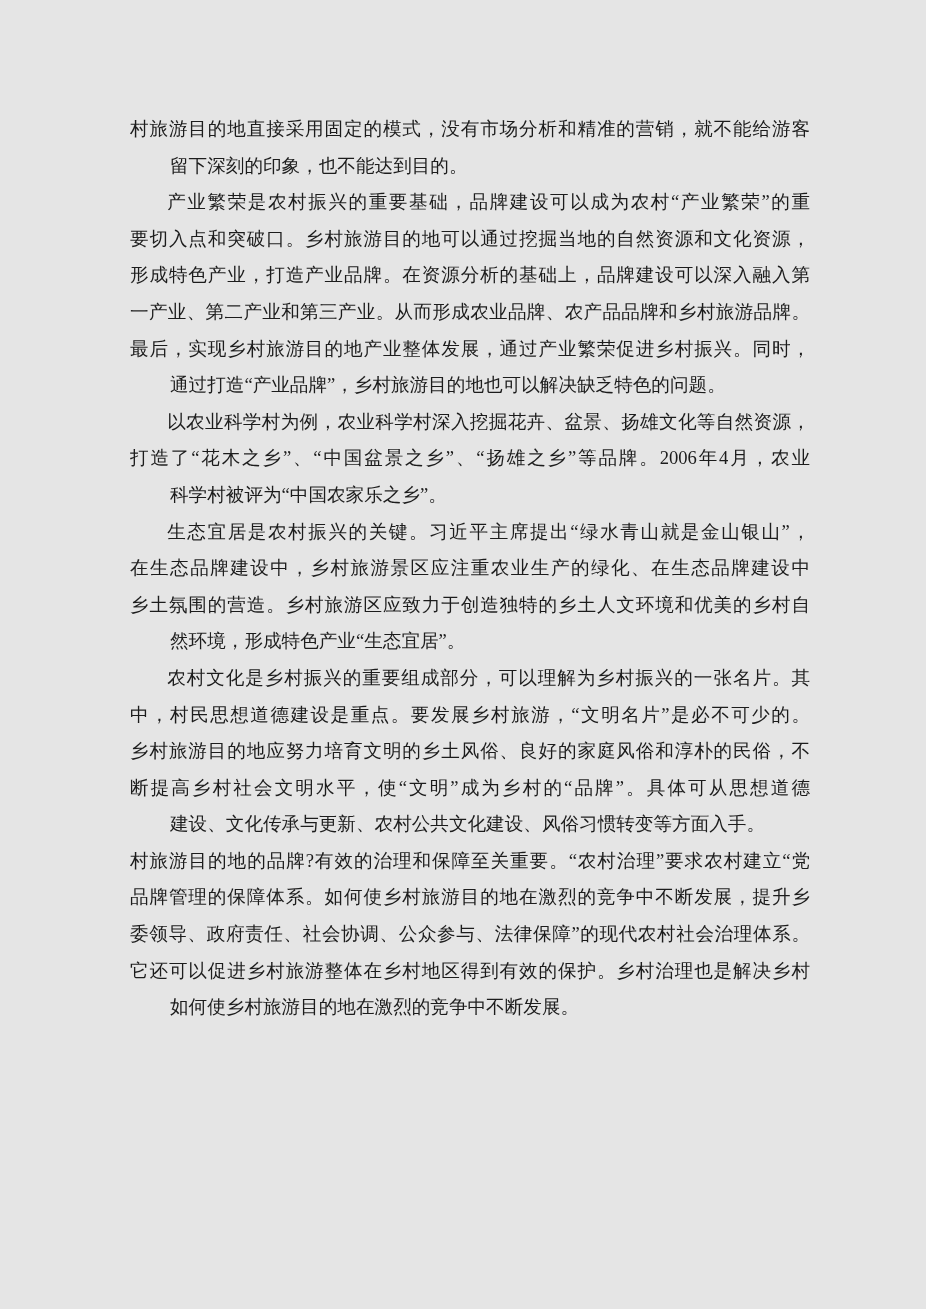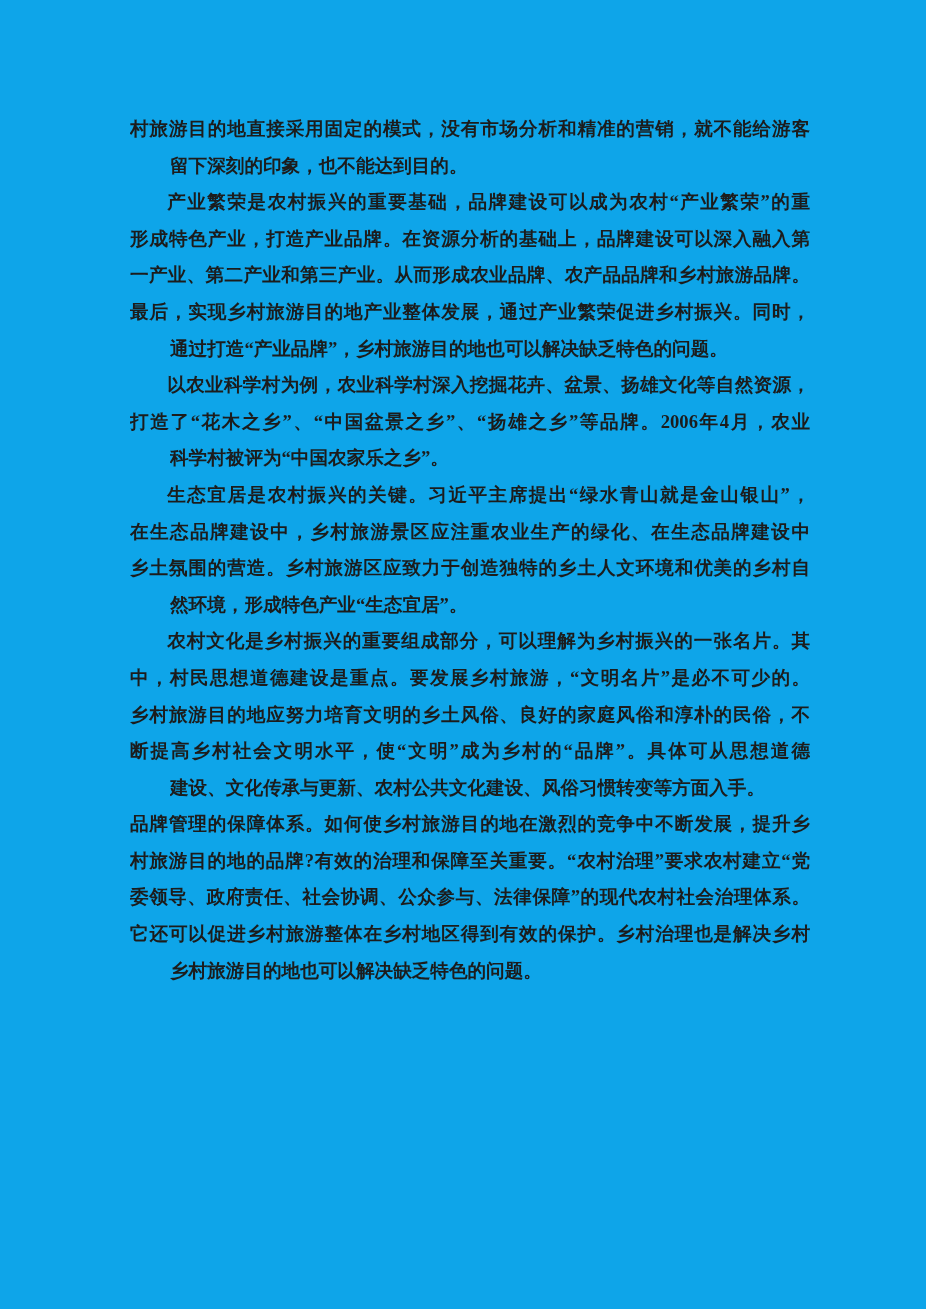--- a/index.html
+++ b/index.html
@@ -39,27 +39,28 @@
     text-align-last: left;
     margin-left: 40px;
   }
   .line.indent {
     text-indent: 2em;
   }
 </style>
 </head>
 <body style="background: rgb(255, 255, 255);">
 
-<div class="page" style="background: #0ea5e9; color: rgb(28, 28, 28); font-weight: bold;">
+<div class="page" style="background: #e5e5e5; color: rgb(28, 28, 28);">
     <div class="paragraph">
       <div class="line">村旅游目的地直接采用固定的模式，没有市场分析和精准的营销，就不能给游客</div>
       <div class="line last">留下深刻的印象，也不能达到目的。</div>
     </div>
     <div class="paragraph">
       <div class="line indent">产业繁荣是农村振兴的重要基础，品牌建设可以成为农村“产业繁荣”的重</div>
+      <div class="line">要切入点和突破口。乡村旅游目的地可以通过挖掘当地的自然资源和文化资源，</div>
       <div class="line">形成特色产业，打造产业品牌。在资源分析的基础上，品牌建设可以深入融入第</div>
       <div class="line">一产业、第二产业和第三产业。从而形成农业品牌、农产品品牌和乡村旅游品牌。</div>
       <div class="line">最后，实现乡村旅游目的地产业整体发展，通过产业繁荣促进乡村振兴。同时，</div>
       <div class="line last">通过打造“产业品牌”，乡村旅游目的地也可以解决缺乏特色的问题。</div>
     </div>
     <div class="paragraph">
       <div class="line indent">以农业科学村为例，农业科学村深入挖掘花卉、盆景、扬雄文化等自然资源，</div>
       <div class="line">打造了“花木之乡”、“中国盆景之乡”、“扬雄之乡”等品牌。2006年4月，农业</div>
       <div class="line last">科学村被评为“中国农家乐之乡”。</div>
     </div>
@@ -70,19 +71,19 @@
       <div class="line last">然环境，形成特色产业“生态宜居”。</div>
     </div>
     <div class="paragraph">
       <div class="line indent">农村文化是乡村振兴的重要组成部分，可以理解为乡村振兴的一张名片。其</div>
       <div class="line">中，村民思想道德建设是重点。要发展乡村旅游，“文明名片”是必不可少的。</div>
       <div class="line">乡村旅游目的地应努力培育文明的乡土风俗、良好的家庭风俗和淳朴的民俗，不</div>
       <div class="line">断提高乡村社会文明水平，使“文明”成为乡村的“品牌”。具体可从思想道德</div>
       <div class="line last">建设、文化传承与更新、农村公共文化建设、风俗习惯转变等方面入手。</div>
     </div>
     <div class="paragraph">
+      <div class="line">村旅游目的地的品牌?有效的治理和保障至关重要。“农村治理”要求农村建立“党</div>
       <div class="line">品牌管理的保障体系。如何使乡村旅游目的地在激烈的竞争中不断发展，提升乡</div>
-      <div class="line">村旅游目的地的品牌?有效的治理和保障至关重要。“农村治理”要求农村建立“党</div>
       <div class="line">委领导、政府责任、社会协调、公众参与、法律保障”的现代农村社会治理体系。</div>
       <div class="line">它还可以促进乡村旅游整体在乡村地区得到有效的保护。乡村治理也是解决乡村</div>
-      <div class="line last">乡村旅游目的地也可以解决缺乏特色的问题。</div>
+      <div class="line last">如何使乡村旅游目的地在激烈的竞争中不断发展。</div>
     </div>
   </div>
 
 </body></html>

